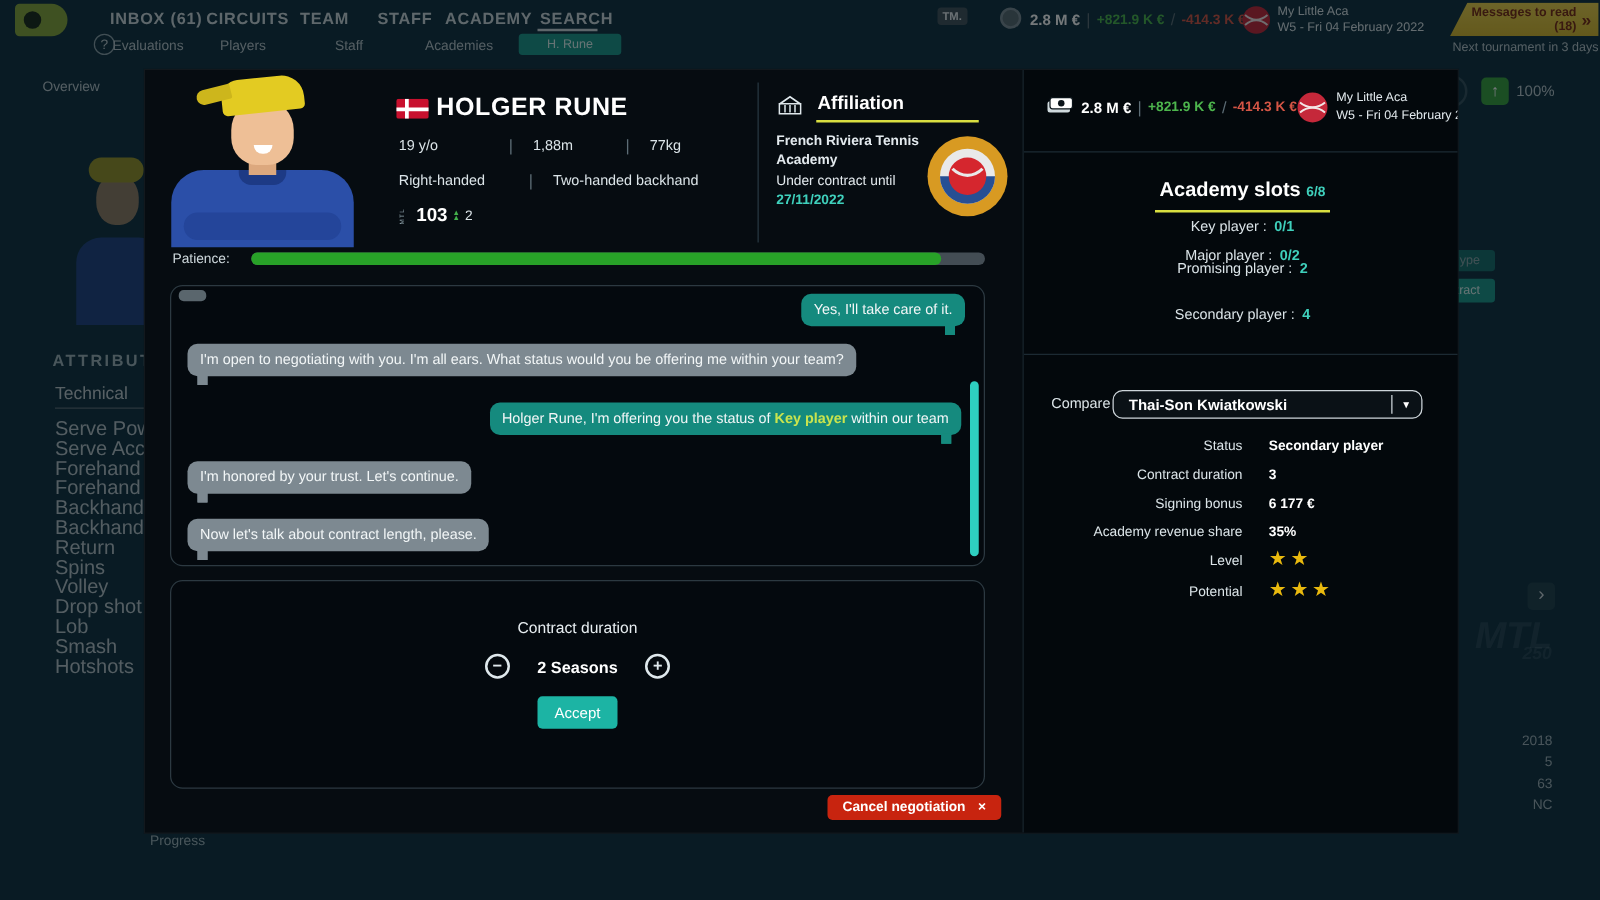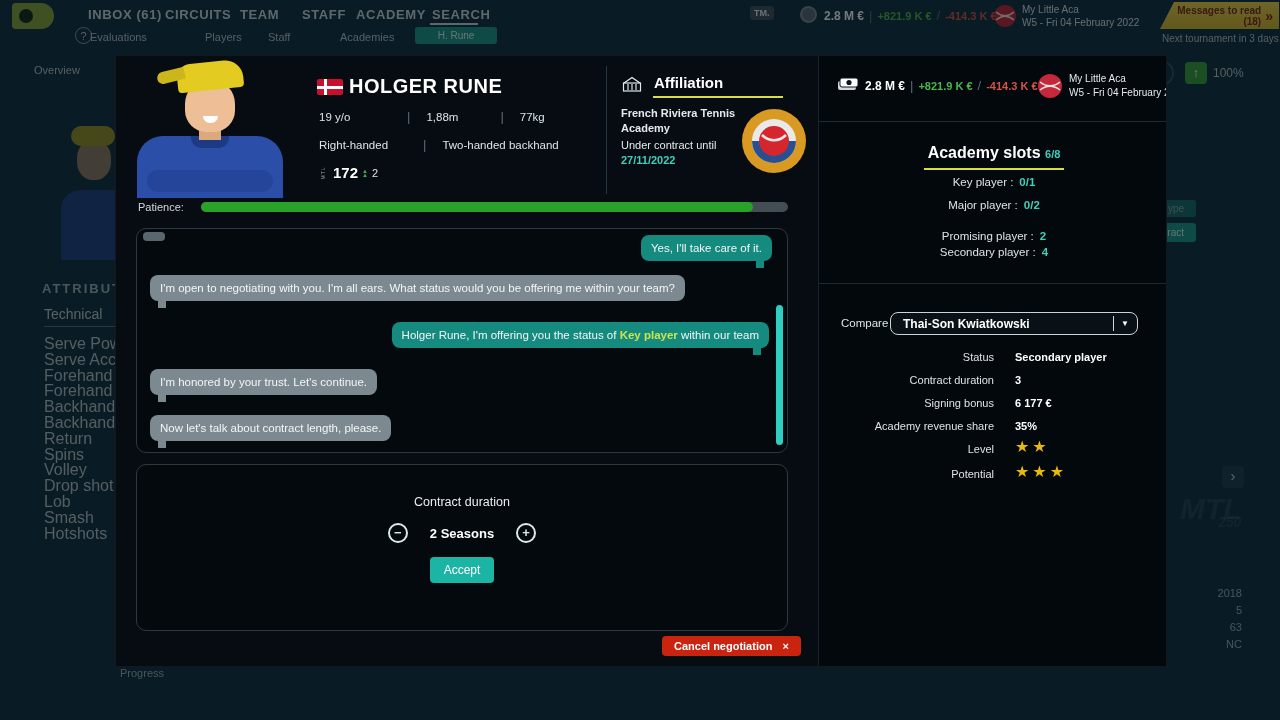--- a/index.html
+++ b/index.html
@@ -156,21 +156,21 @@
       <span style="font-size:10px;text-align:right;line-height:11px;">
         <span>Messages to read</span><br>
         <span>(18)</span>
       </span>
       <span style="font-size:14px;">»</span>
     </div>
     <div class="abs bg-sub" style="left:1162px;top:33px;font-size:10px;">Next tournament in 3 days</div>
 
     <div class="abs q-circle" style="left:75px;top:27px;">?</div>
     <div class="abs bg-sub" style="left:90px;top:31px;">Evaluations</div>
-    <div class="abs bg-sub" style="left:205px;top:31px;">Players</div>
+    <div class="abs bg-sub" style="left:176px;top:31px;">Players</div>
     <div class="abs bg-sub" style="left:268px;top:31px;">Staff</div>
     <div class="abs bg-sub" style="left:340px;top:31px;">Academies</div>
     <div class="abs teal-btn-dim" style="left:415px;top:27px;width:82px;height:17px;">H. Rune</div>
 
     <div class="abs bg-sub" style="left:34px;top:64px;">Overview</div>
     <div class="abs" style="left:55px;top:100px;width:80px;height:165px;opacity:.65;">
       <div style="position:absolute;left:6px;top:90px;width:70px;height:70px;background:#2b4fa8;border-radius:20px 20px 0 0;"></div>
       <div style="position:absolute;left:22px;top:40px;width:34px;height:40px;background:#d9a87c;border-radius:45%;"></div>
       <div style="position:absolute;left:16px;top:26px;width:44px;height:20px;background:#e3cb22;border-radius:10px;"></div>
     </div>
@@ -234,21 +234,21 @@
       <span class="stat-div" style="margin-right:16px;">|</span>
       <span class="stat">77kg</span>
     </div>
     <div class="abs" style="left:203px;top:81px;display:flex;align-items:center;">
       <span class="stat" style="width:104px;">Right-handed</span>
       <span class="stat-div" style="margin-right:16px;">|</span>
       <span class="stat">Two-handed backhand</span>
     </div>
     <div class="abs" style="left:200px;top:108px;display:flex;align-items:center;gap:4px;">
       <span class="rank-ico">MTL</span>
-      <span style="font-size:15px;font-weight:bold;color:#fff;">172</span>
+      <span style="font-size:15px;font-weight:bold;color:#fff;">103</span>
       <span class="chev-up">▲<br>▲</span>
       <span style="font-size:11px;color:#dbe4e8;">2</span>
     </div>
 
     <div class="abs vdivider" style="left:490px;top:10px;height:128px;"></div>
 
     <svg class="abs" style="left:505px;top:20px;" width="22" height="17">
       <path d="M3 7 L11 1.5 L19 7" stroke="#dfe8ec" stroke-width="1.4" fill="none"></path>
       <rect x="2.5" y="7" width="17" height="8" fill="none" stroke="#dfe8ec" stroke-width="1.2"></rect>
       <line x1="7" y1="8" x2="7" y2="14" stroke="#dfe8ec" stroke-width="1.2"></line>
@@ -335,21 +335,21 @@
       </div>
       <div class="abs aff-underline" style="left:105px;top:112px;width:140px;"></div>
       <div class="abs slot-row" style="left:0;top:120px;width:350px;">
         <span class="slot-label">Key player :</span>
           <span class="teal-text" style="font-size:11.5px;">0/1</span>
       </div>
       <div class="abs slot-row" style="left:0;top:143px;width:350px;">
         <span class="slot-label">Major player :</span>
           <span class="teal-text" style="font-size:11.5px;">0/2</span>
       </div>
-      <div class="abs slot-row" style="left:0;top:174px;width:350px;justify-content:center;">
+      <div class="abs slot-row" style="left:0;top:153px;width:350px;justify-content:center;">
         <span class="slot-label">Promising player :</span>
           <span class="teal-text" style="font-size:11.5px;">2</span>
       </div>
       <div class="abs slot-row" style="left:0;top:190px;width:350px;">
         <span class="slot-label">Secondary player :</span>
           <span class="teal-text" style="font-size:11.5px;">4</span>
       </div>
       <div class="abs hdivider" style="left:0;top:227px;width:350px;"></div>
 
       <div class="abs cmp-label" style="left:22px;top:261px;font-size:11.5px;">Compare to:</div>

